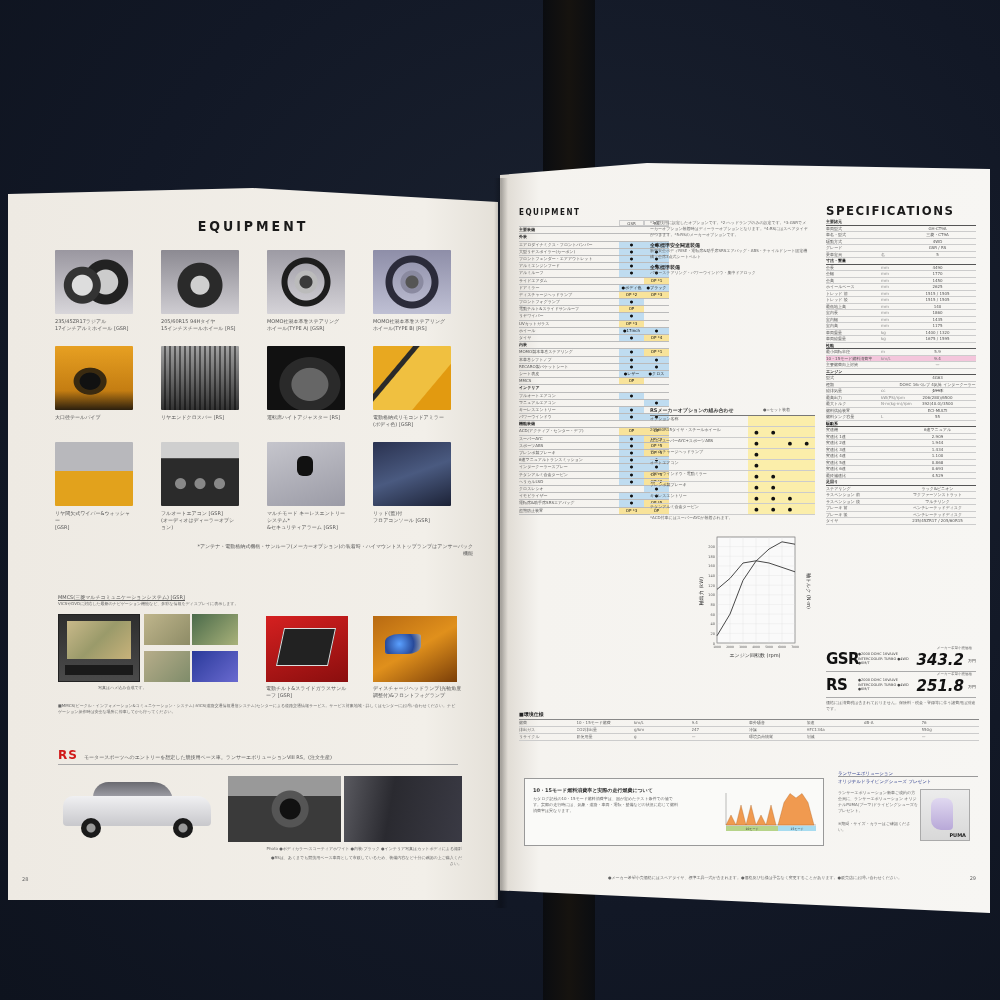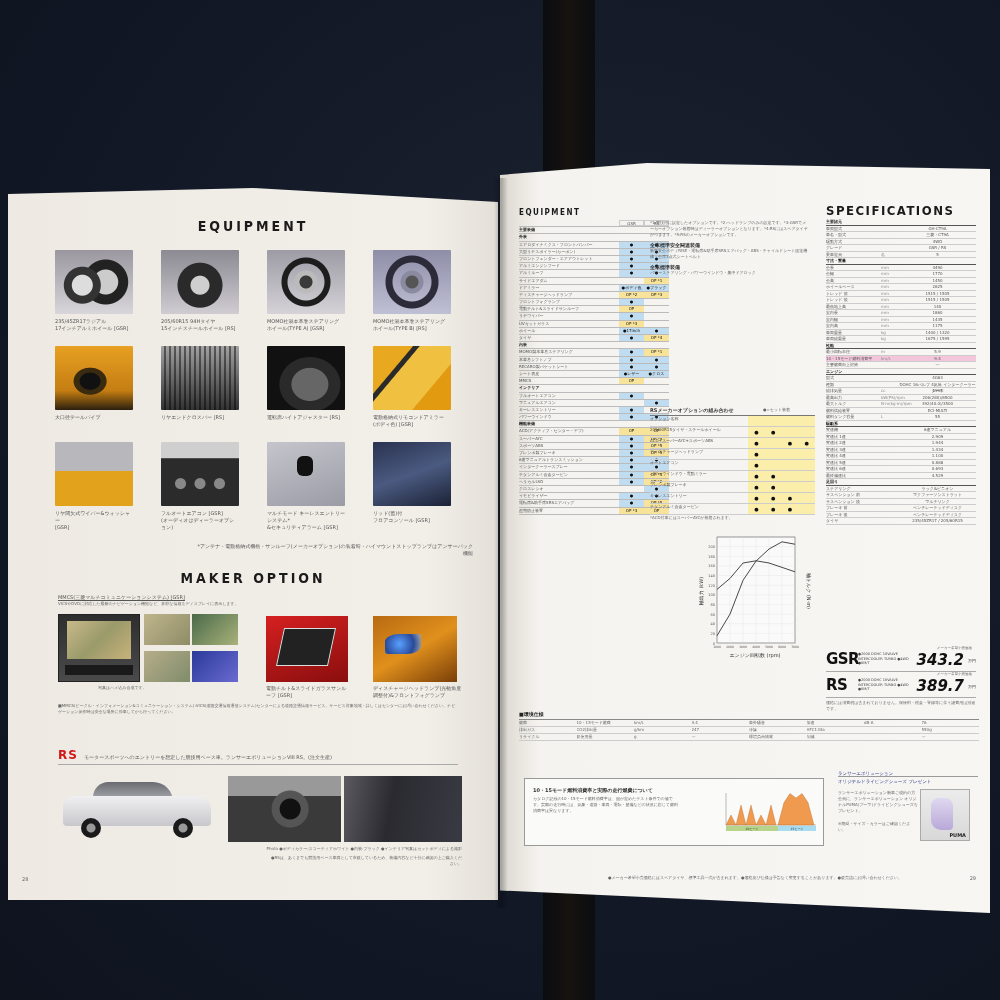--- a/index.html
+++ b/index.html
@@ -231,21 +231,20 @@
       <div class="tiny">&amp;セキュリティアラーム [GSR]</div>
       </div>
       <div class="equip-item">
         <div class="photo ph-console"></div>
       <div class="tiny cap">リッド(蓋)付</div>
       <div class="tiny">フロアコンソール [GSR]</div>
       </div>
     </div>
   <div class="tiny equip-note">*アンテナ・電動格納式機構・サンルーフ(メーカーオプション)の装着時・ハイマウントストップランプはアンサーバック機能</div>
 
-  <div class="h-title maker-title">MAKER OPTION</div>
   <div class="tiny maker-sub" style="text-decoration:underline">MMCS(三菱マルチコミュニケーションシステム) [GSR]</div>
   <div class="micro maker-sub2">VICSやDVDに対応した最新のナビゲーション機能など、多彩な情報をディスプレイに表示します。</div>
 
   <div class="nav-main">
     <div class="screen"></div>
     <div class="slot"></div>
   </div>
   <div class="nav-thumb nt1"></div>
   <div class="nav-thumb nt2"></div>
   <div class="nav-thumb nt3"></div>
@@ -874,21 +873,21 @@
       <span class="price-model">GSR</span>
       <span class="price-spec">●2000 DOHC 16VALVE INTERCOOLER TURBO ●4WD ●6M/T</span>
       <span class="price-cap">メーカー希望小売価格</span>
       <span class="price-val">343.2</span>
       <span class="price-unit">万円</span>
     </div>
     <div class="price-row">
       <span class="price-model">RS</span>
       <span class="price-spec">●2000 DOHC 16VALVE INTERCOOLER TURBO ●4WD ●6M/T</span>
       <span class="price-cap">メーカー希望小売価格</span>
-      <span class="price-val">389.7</span>
+      <span class="price-val">251.8</span>
       <span class="price-unit">万円</span>
     </div>
     <div class="micro" style="margin-top:2px">価格には消費税は含まれておりません。保険料・税金・登録等に伴う諸費用は別途です。</div>
   </div>
 
   <div class="env-title">■環境仕様</div>
   <div class="env-table" id="env-rows">
       <div class="env-row">
         <span>燃費</span>
         <span>10・15モード燃費</span>

